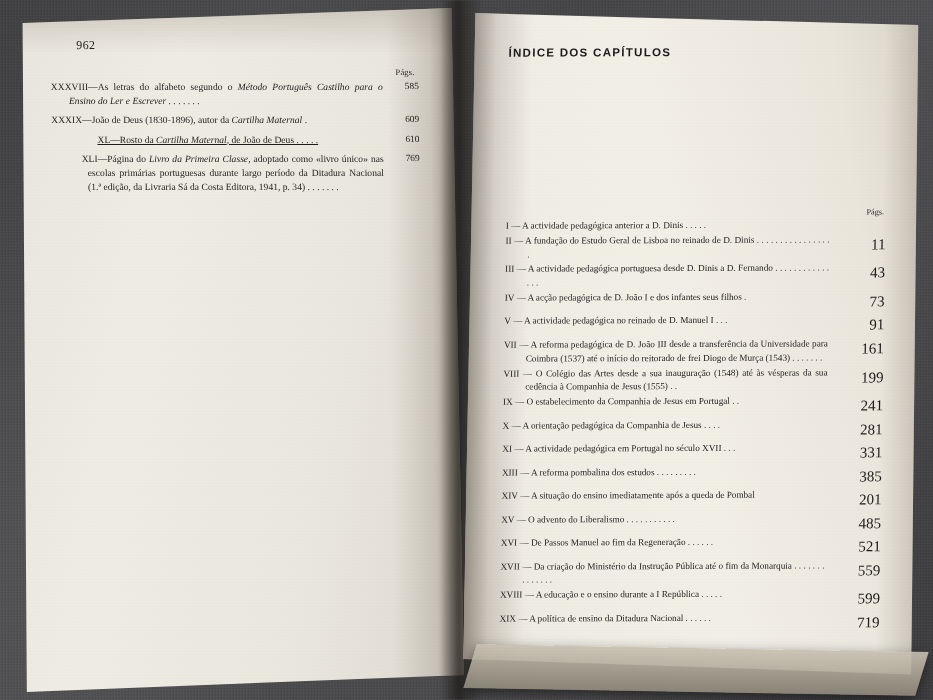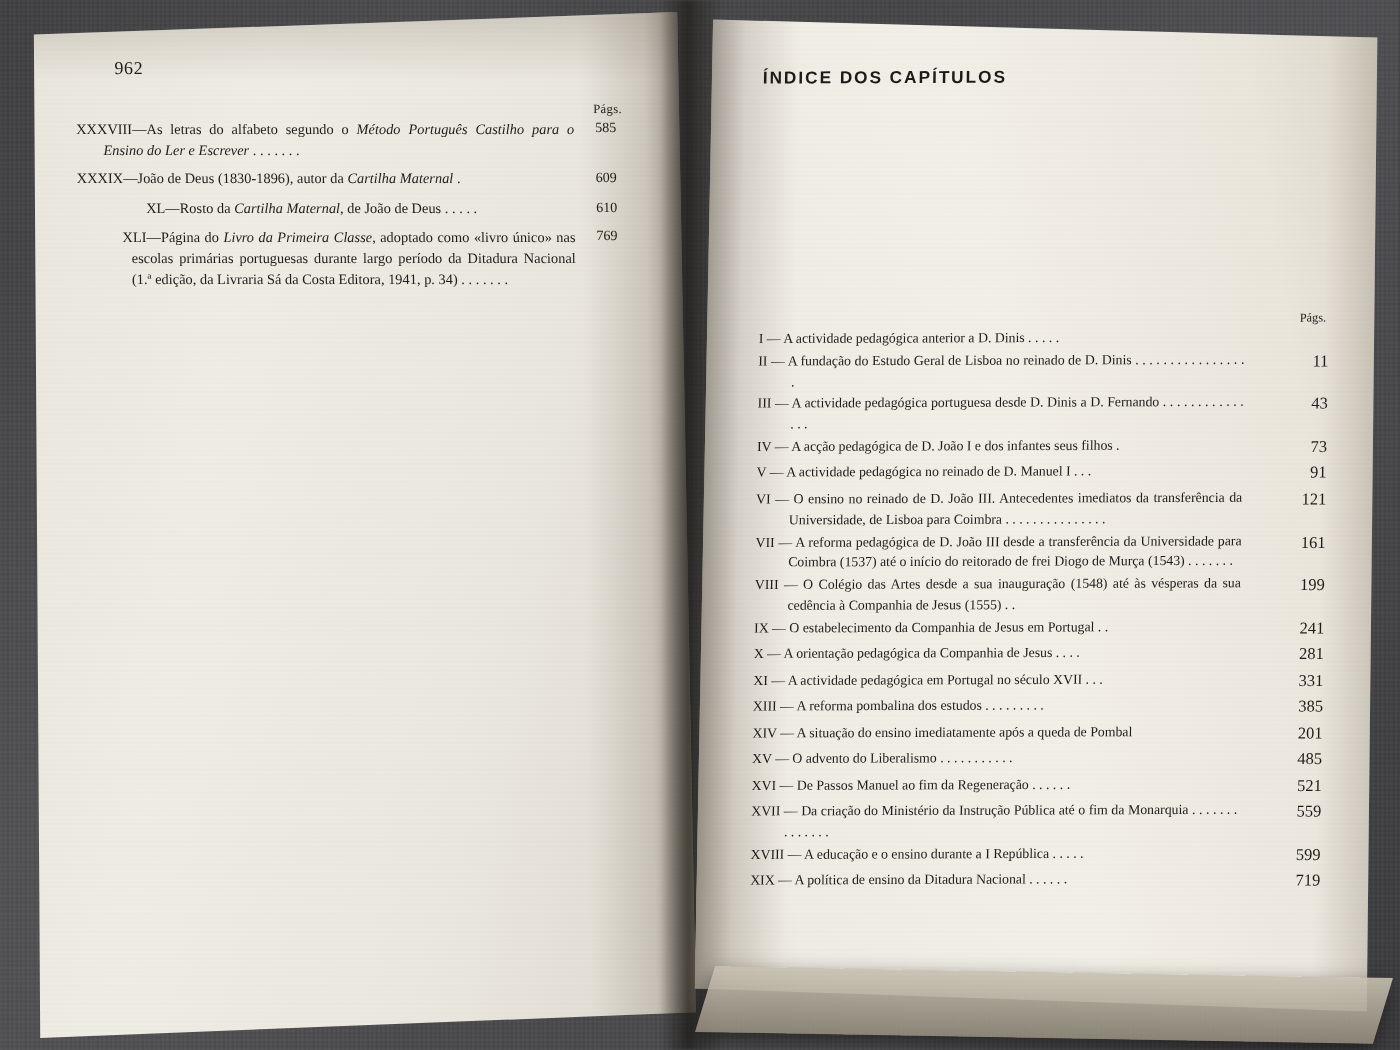--- a/index.html
+++ b/index.html
@@ -143,21 +143,21 @@
   }
   .toc-item .txt {
     flex: 1 1 auto;
     text-align: justify;
     padding-left: 18px;
     text-indent: -18px;
     padding-right: 6px;
   }
   .toc-item .pg {
     flex: 0 0 30px;
-    text-align: center;
+    text-align: right;
     font-size: 9.4px;
     padding-top: 0px;
   }
   i, .it { font-style: italic; }
 
   .content-right {
     position: absolute;
     left: 36px;
     top: 44px;
     width: 380px;
@@ -187,21 +187,21 @@
   .toc-item-r .txt {
     flex: 1 1 auto;
     padding-left: 22px;
     text-indent: -22px;
     padding-right: 6px;
     text-align: justify;
   }
   .toc-item-r .pg {
     flex: 0 0 26px;
     text-align: right;
-    font-size: 11px;
+    font-size: 15px;
     margin-left: 24px;
   }
 
   
   .grain {
     position: absolute;
     inset: 0;
     pointer-events: none;
     background-image:
       repeating-linear-gradient(0deg, rgba(0,0,0,0.012) 0px, rgba(0,0,0,0.012) 1px, rgba(255,255,255,0.012) 2px, rgba(255,255,255,0.012) 3px);
@@ -229,21 +229,21 @@
         <ul class="toc-list">
           <li class="toc-item">
             <span class="txt">XXXVIII—As letras do alfabeto segundo o <i>Método Português Castilho para o Ensino do Ler e Escrever</i> . . . . . . .</span>
             <span class="pg">585</span>
           </li>
           <li class="toc-item">
             <span class="txt">XXXIX—João de Deus (1830-1896), autor da <i>Cartilha Maternal</i> .</span>
             <span class="pg">609</span>
           </li>
           <li class="toc-item">
-            <span class="txt" style="padding-left:46px;text-indent:0;">XL—Rosto da <i>Cartilha Maternal</i>, de João de Deus . . . . .</span>
+            <span class="txt" style="padding-left:46px;text-indent:0;text-decoration:underline;">XL—Rosto da <i>Cartilha Maternal</i>, de João de Deus . . . . .</span>
             <span class="pg">610</span>
           </li>
           <li class="toc-item">
             <span class="txt" style="padding-left:36px;text-indent:-6px;">XLI—Página do <i>Livro da Primeira Classe</i>, adoptado como «livro único» nas escolas primárias portuguesas durante largo período da Ditadura Nacional (1.ª edição, da Livraria Sá da Costa Editora, 1941, p. 34) . . . . . . .</span>
             <span class="pg">769</span>
           </li>
         </ul>
       </div>
     </div>
 
@@ -272,24 +272,20 @@
           </li>
           <li class="toc-item-r">
             <span class="txt">IV — A acção pedagógica de D. João I e dos infantes seus filhos .</span>
             <span class="pg">73</span>
           </li>
           <li class="toc-item-r">
             <span class="txt">V — A actividade pedagógica no reinado de D. Manuel I . . .</span>
             <span class="pg">91</span>
           </li>
           <li class="toc-item-r">
-            <span class="txt">VI — O ensino no reinado de D. João III. Antecedentes imediatos da transferência da Universidade, de Lisboa para Coimbra . . . . . . . . . . . . . . .</span>
-            <span class="pg">121</span>
-          </li>
-          <li class="toc-item-r">
             <span class="txt">VII — A reforma pedagógica de D. João III desde a transferência da Universidade para Coimbra (1537) até o início do reitorado de frei Diogo de Murça (1543) . . . . . . .</span>
             <span class="pg">161</span>
           </li>
           <li class="toc-item-r">
             <span class="txt">VIII — O Colégio das Artes desde a sua inauguração (1548) até às vésperas da sua cedência à Companhia de Jesus (1555) . .</span>
             <span class="pg">199</span>
           </li>
           <li class="toc-item-r">
             <span class="txt">IX — O estabelecimento da Companhia de Jesus em Portugal . .</span>
             <span class="pg">241</span>

